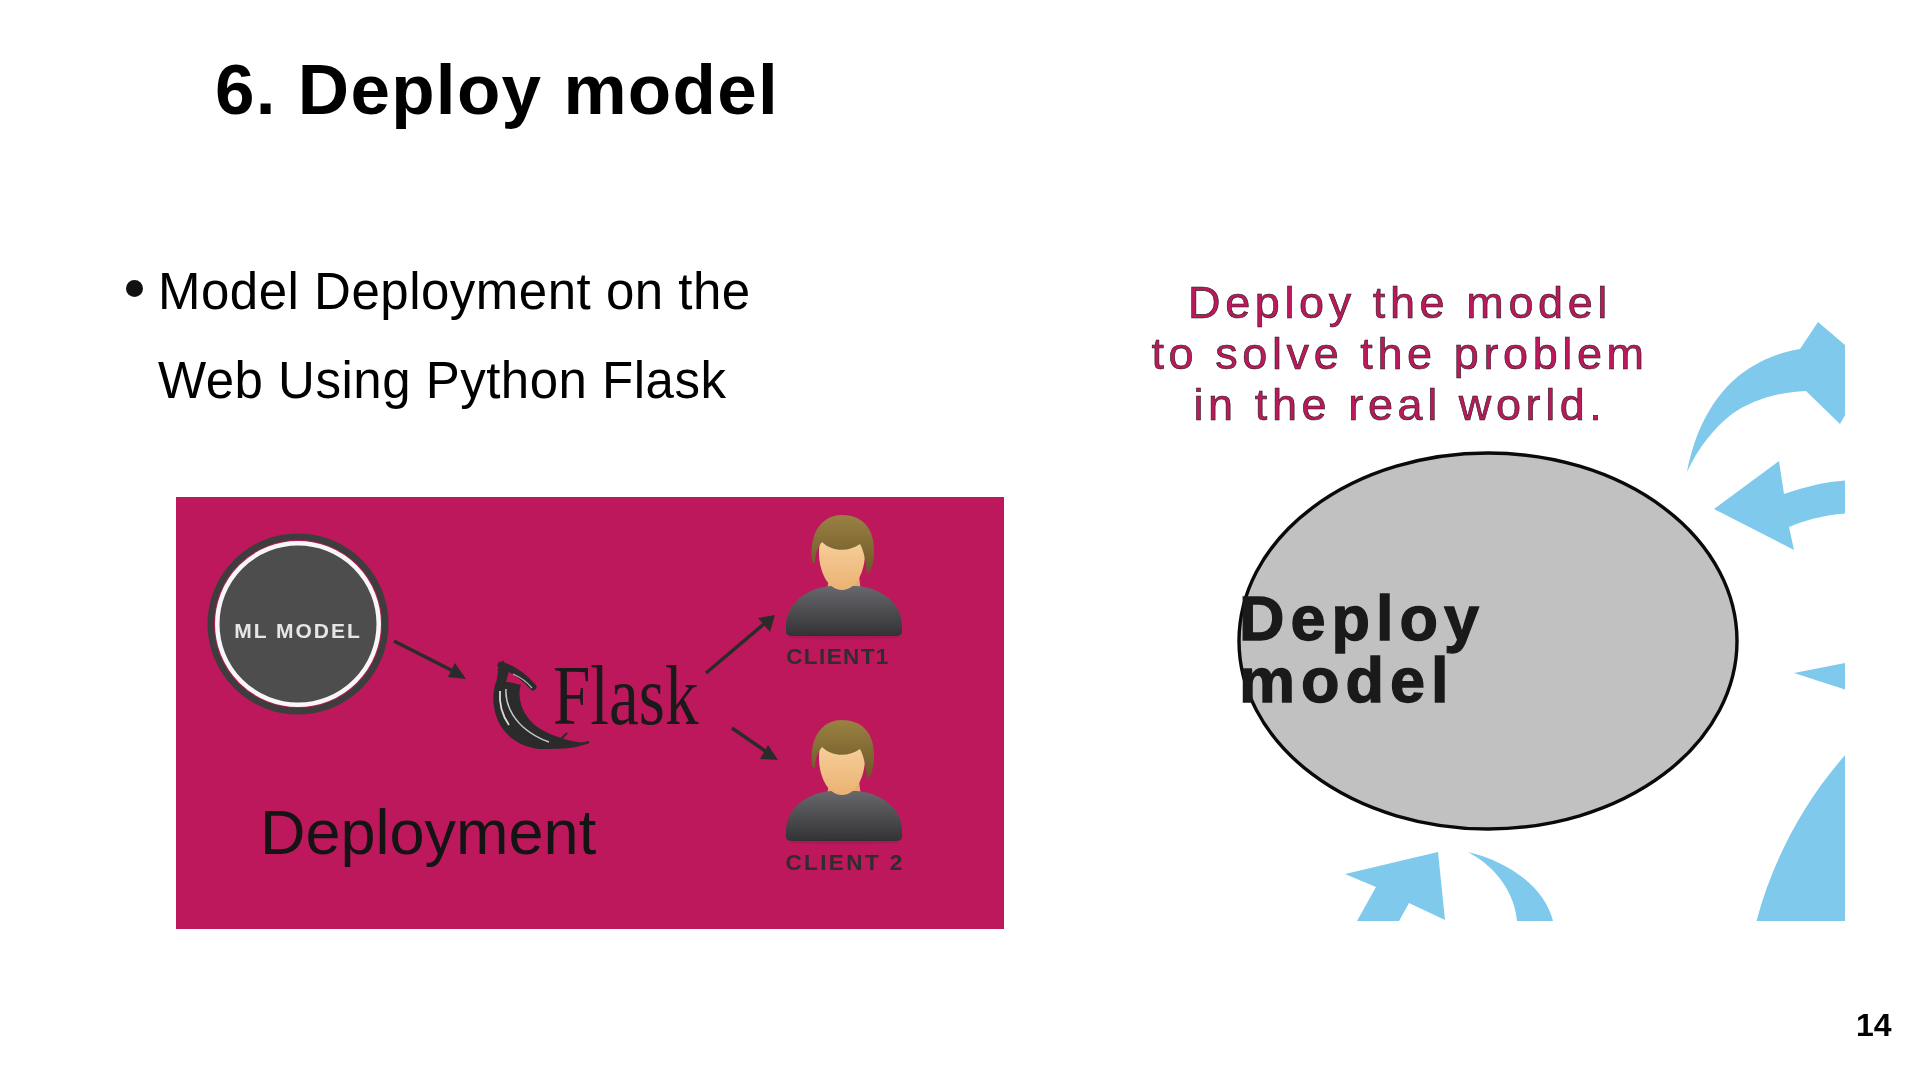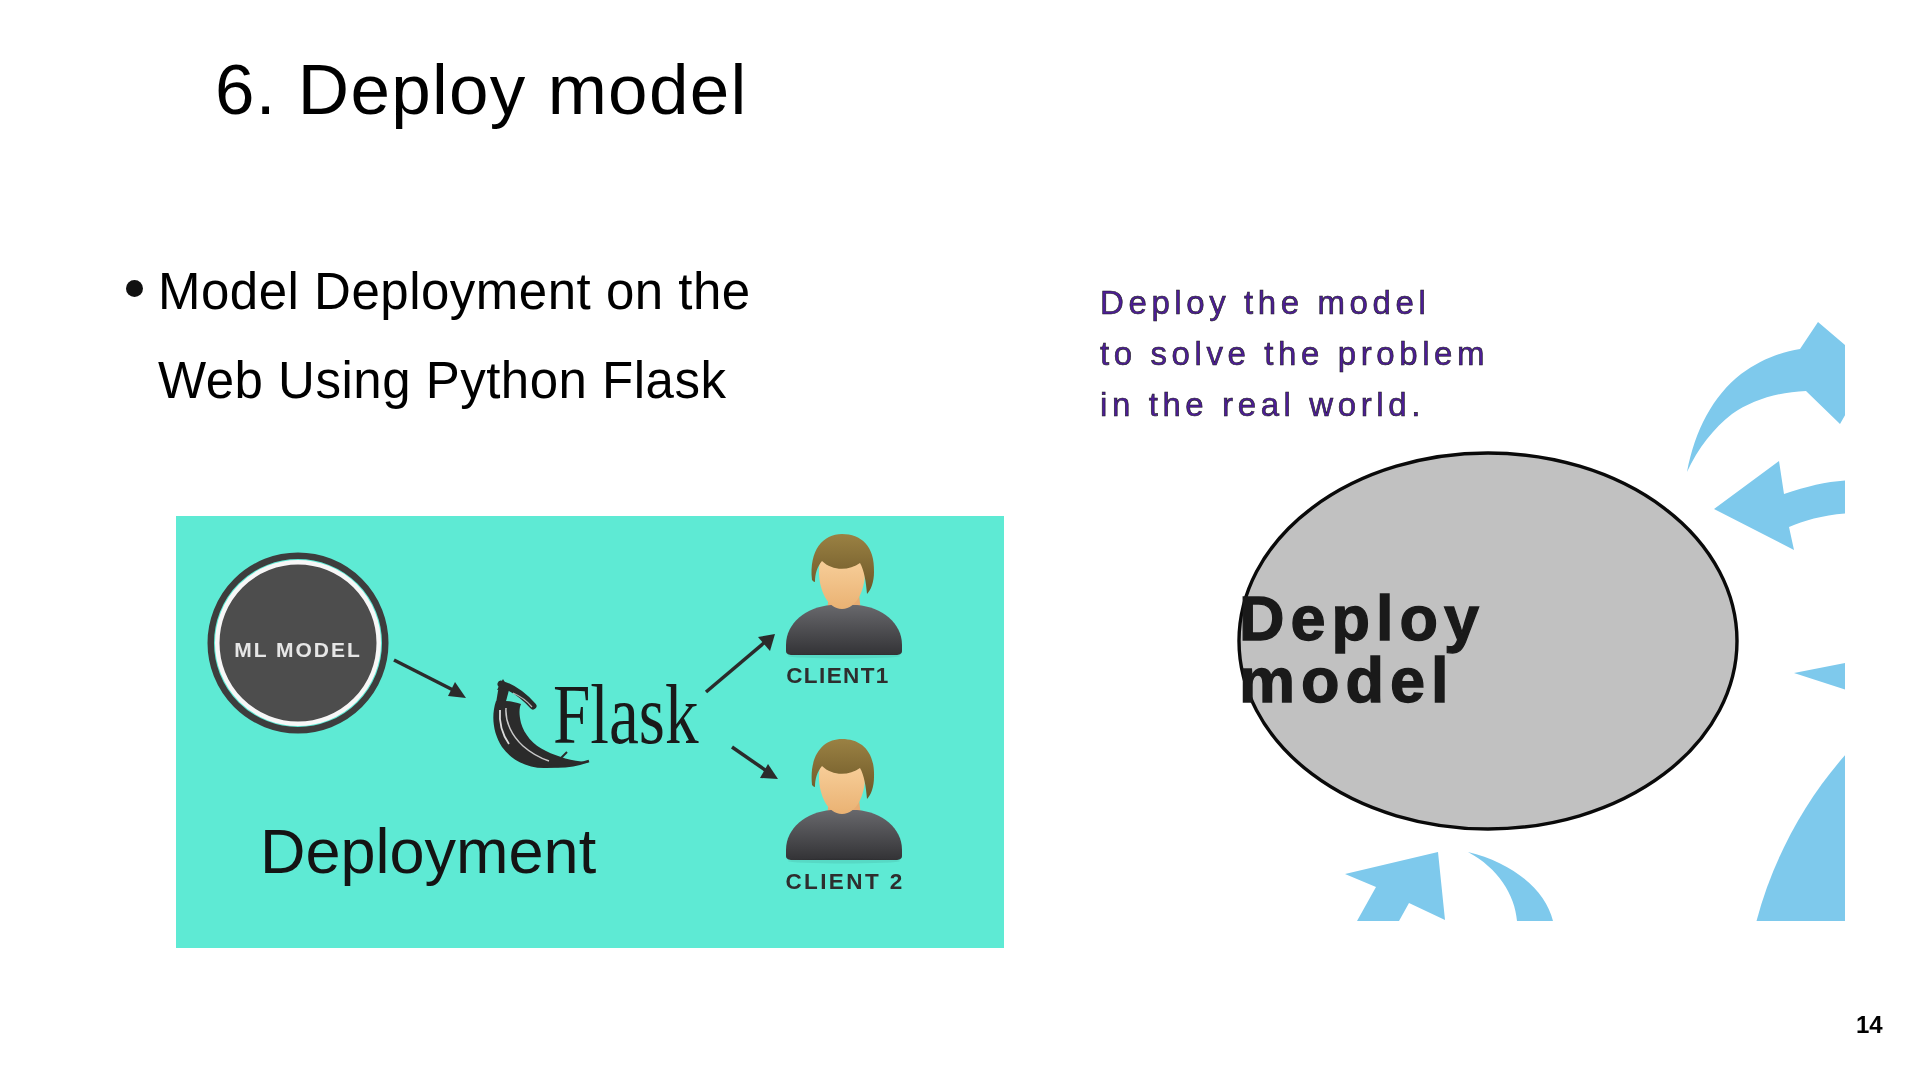--- a/index.html
+++ b/index.html
@@ -3,26 +3,26 @@
 <meta charset="utf-8">
 <style>
 html,body{margin:0;padding:0;}
 body{width:1920px;height:1080px;background:#ffffff;position:relative;overflow:hidden;
      font-family:"Liberation Sans",sans-serif;}
 .abs{position:absolute;}
 </style>
 </head>
 <body>
 
-<div class="abs" style="left:215px;top:54px;font-size:71px;line-height:71px;letter-spacing:1.3px;color:#000;white-space:nowrap;">6. Deploy model</div>
+<div class="abs" style="left:215px;top:54px;font-size:71px;line-height:71px;letter-spacing:1.3px;color:#000;white-space:nowrap;font-weight:bold;">6. Deploy model</div>
 
 <div class="abs" style="left:126px;top:280px;width:17px;height:17px;border-radius:50%;background:#101010;"></div>
 <div class="abs" style="left:158px;top:247px;font-size:51px;line-height:89px;letter-spacing:0.5px;color:#000;white-space:nowrap;">Model Deployment on the<br>Web Using Python Flask</div>
 
-<div class="abs" style="left:176px;top:516px;width:828px;height:432px;background:#5eead4;">
+<div class="abs" style="left:176px;top:497px;width:828px;height:432px;background:#be185d;">
 <svg width="828" height="432" viewBox="0 0 828 432">
   <defs>
     <linearGradient id="skin" x1="0" y1="0" x2="0" y2="1">
       <stop offset="0" stop-color="#fcd9a8"></stop>
           <stop offset="1" stop-color="#eab273"></stop>
     </linearGradient>
     <linearGradient id="hair" x1="0" y1="0" x2="0" y2="1">
       <stop offset="0" stop-color="#9a8143"></stop>
           <stop offset="1" stop-color="#6b5526"></stop>
     </linearGradient>
@@ -70,31 +70,31 @@
 
   <use href="#person" x="609" y="16"></use>
   <text x="662" y="166.5" text-anchor="middle" font-size="22.5" font-weight="bold" letter-spacing="1.4" fill="#2e2e2e">CLIENT1</text>
   <use href="#person" x="609" y="221"></use>
   <text x="669" y="372.5" text-anchor="middle" font-size="22.5" font-weight="bold" letter-spacing="2.4" fill="#2e2e2e">CLIENT 2</text>
 
   <text x="84" y="357" font-size="63" fill="#141414">Deployment</text>
 </svg>
 </div>
 
-<div class="abs" style="left:1100px;top:277px;width:600px;font-size:33px;line-height:51px;letter-spacing:4.6px;color:#4c1d95;-webkit-text-stroke:0.6px #1b1b1b;">Deploy the model<br>to solve the problem<br>in the real world.</div>
+<div class="abs" style="left:1100px;top:277px;width:600px;font-size:45px;line-height:51px;letter-spacing:4.6px;text-align:center;color:#be185d;-webkit-text-stroke:0.6px #1b1b1b;">Deploy the model<br>to solve the problem<br>in the real world.</div>
 
 <svg class="abs" style="left:1080px;top:250px;" width="765" height="671" viewBox="1080 250 765 671">
 
   <g fill="#7ec9ec">
     <path d="M1687,472 C1695,430 1713,396 1741,374 C1760,360 1780,352 1800,349 L1818,322 L1872,368 L1840,424 L1806,391 C1778,392 1752,400 1732,414 C1714,428 1698,448 1687,472 Z"></path>
     <path d="M1714,509 L1779,461 L1784,494 C1810,485 1830,481 1852,480 L1852,513 C1826,514 1805,520 1789,527 L1794,550 Z"></path>
     <path d="M1794,673 L1850,662 L1850,691 Z"></path>
     <path d="M1848,752 C1806,798 1772,860 1756,923 L1848,923 Z"></path>
     <path d="M1438,852 L1345,874 L1376,887 L1357,921 L1399,921 L1409,903 L1445,920 Z"></path>
     <path d="M1468,852 C1510,862 1545,888 1553,921 L1517,921 C1515,895 1498,868 1468,852 Z"></path>
   </g>
 
   <ellipse cx="1488" cy="641" rx="249" ry="188" fill="#c1c1c1" stroke="#0a0a0a" stroke-width="3.4"></ellipse>
 </svg>
 
 <div class="abs" style="left:1239px;top:587px;width:498px;font-size:63px;line-height:62px;font-weight:bold;letter-spacing:6px;text-align:left;color:#1a1a1a;-webkit-text-stroke:1.3px #1a1a1a;">Deploy<br>model</div>
 
-<div class="abs" style="left:1856px;top:1013px;font-size:24px;line-height:24px;font-weight:bold;color:#000;">14</div>
+<div class="abs" style="left:1856px;top:1013px;font-size:32px;line-height:24px;font-weight:bold;color:#000;">14</div>
 
 </body></html>

